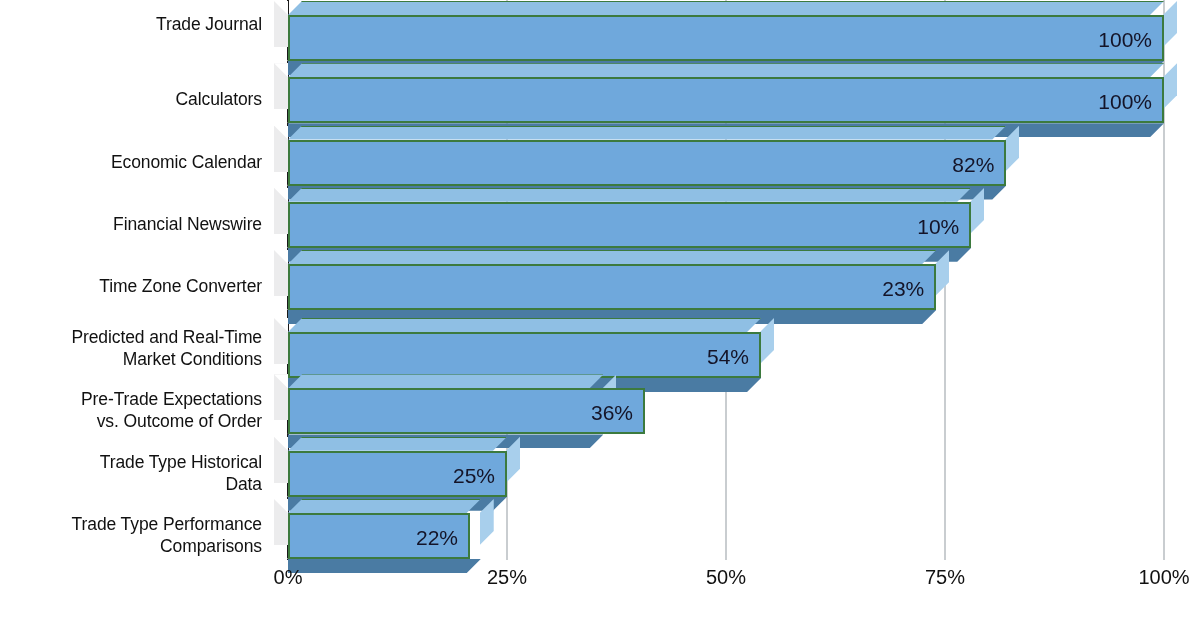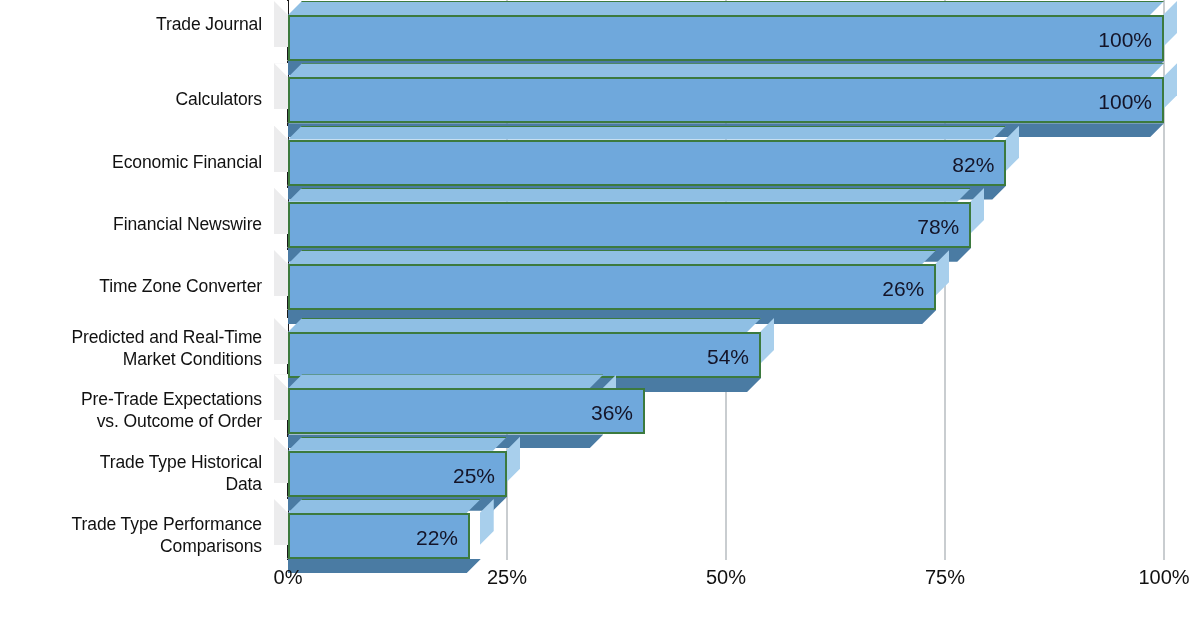--- a/index.html
+++ b/index.html
@@ -169,21 +169,21 @@
   }
 </style>
 </head>
 <body>
 
 <div id="chart-root">
 
   <div id="category-axis">
       <div class="cat-label" style="top: 13px;"><span>Trade Journal</span></div>
       <div class="cat-label" style="top: 88.3333px;"><span>Calculators</span></div>
-      <div class="cat-label" style="top: 150.556px;"><span>Economic Financial</span></div>
+      <div class="cat-label" style="top: 150.556px;"><span>Economic Calendar</span></div>
       <div class="cat-label" style="top: 212.778px;"><span>Financial Newswire</span></div>
       <div class="cat-label" style="top: 275px;"><span>Time Zone Converter</span></div>
       <div class="cat-label" style="top: 326.222px;"><span>Predicted and Real-Time</span><br><span>Market Conditions</span></div>
       <div class="cat-label" style="top: 388.444px;"><span>Pre-Trade Expectations</span><br><span>vs. Outcome of Order</span></div>
       <div class="cat-label" style="top: 450.667px;"><span>Trade Type Historical</span><br><span>Data</span></div>
       <div class="cat-label" style="top: 512.889px;"><span>Trade Type Performance</span><br><span>Comparisons</span></div>
     </div>
 
   <div id="plot-area">
       <div class="gridline zero" style="left: -1px;"></div>
@@ -217,30 +217,30 @@
         <div class="bar-face" style="width: 718.32px;">
           <span class="bar-value">82%</span>
         </div>
       </div>
       <div class="bar-row" style="top: 201.778px; width: 683.28px;">
         <div class="bar-backwall"></div>
         <div class="bar-bottom" style="width: 683.28px; top: 46px;"></div>
         <div class="bar-top" style="width: 683.28px;"></div>
         <div class="bar-side" style="left: 682.28px;"></div>
         <div class="bar-face" style="width: 683.28px;">
-          <span class="bar-value">78%</span>
+          <span class="bar-value">10%</span>
         </div>
       </div>
       <div class="bar-row" style="top: 264px; width: 648.24px;">
         <div class="bar-backwall"></div>
         <div class="bar-bottom" style="width: 648.24px; top: 46px;"></div>
         <div class="bar-top" style="width: 648.24px;"></div>
         <div class="bar-side" style="left: 647.24px;"></div>
         <div class="bar-face" style="width: 648.24px;">
-          <span class="bar-value">26%</span>
+          <span class="bar-value">23%</span>
         </div>
       </div>
       <div class="bar-row" style="top: 332px; width: 473.04px;">
         <div class="bar-backwall"></div>
         <div class="bar-bottom" style="width: 473.04px; top: 46px;"></div>
         <div class="bar-top" style="width: 473.04px;"></div>
         <div class="bar-side" style="left: 472.04px;"></div>
         <div class="bar-face" style="width: 473.04px;">
           <span class="bar-value">54%</span>
         </div>

